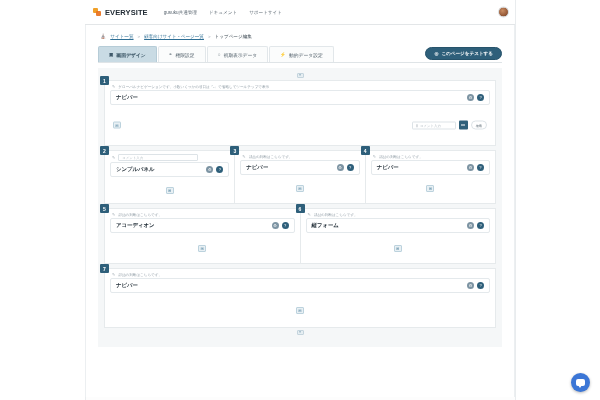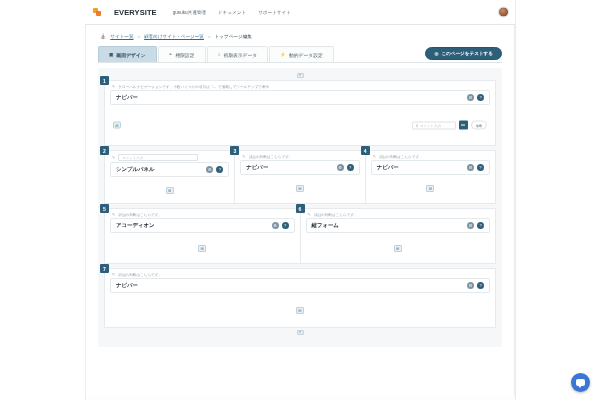--- a/index.html
+++ b/index.html
@@ -10,21 +10,21 @@
     overflow: hidden;
   }
   .screen { position: relative; width: 600px; height: 400px; background:#fdfdfd; }
 
   
   .topbar {
     position:absolute; left:85px; top:0; width:430px; height:25px;
     background:#ffffff; border-bottom:1px solid #e3e6e8;
     display:flex; align-items:center; padding:0 8px;
   }
-  .brand { display:flex; align-items:center; gap:12px; }
+  .brand { display:flex; align-items:center; gap:3px; }
   .brand-mark { width:9px; height:9px; position:relative; }
   .brand-mark i { position:absolute; display:block; }
   .bm1 { width:5px;height:5px;background:#f0a028;left:0;top:0;border-radius:1px; }
   .bm2 { width:5px;height:5px;background:#e8721e;left:3px;top:3px;border-radius:1px;opacity:.92; }
   .brand-text { font-size:7.5px; font-weight:bold; color:#222c35; letter-spacing:.1px; }
   .navlinks { display:flex; align-items:center; gap:12px; margin-left:16px; }
   .navlink { font-size:4.6px; color:#5a6670; white-space:nowrap; }
   .avatar {
     position:absolute; right:6px; top:50%; transform:translateY(-50%);
     width:11px;height:11px;border-radius:50%;

